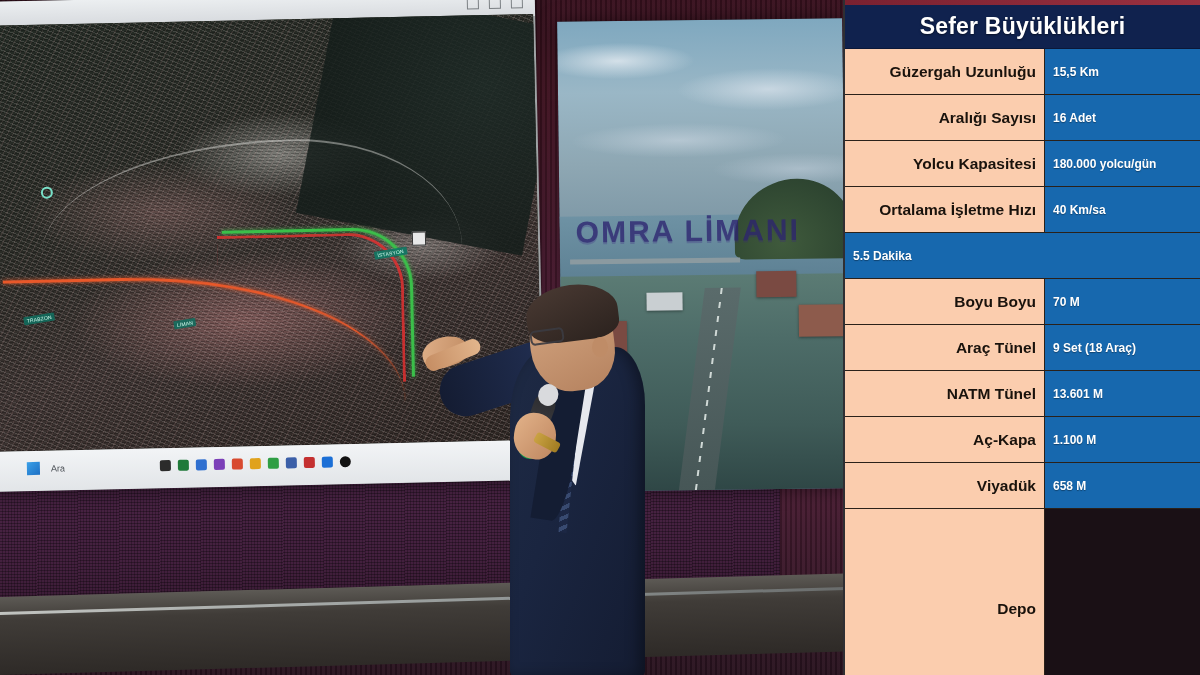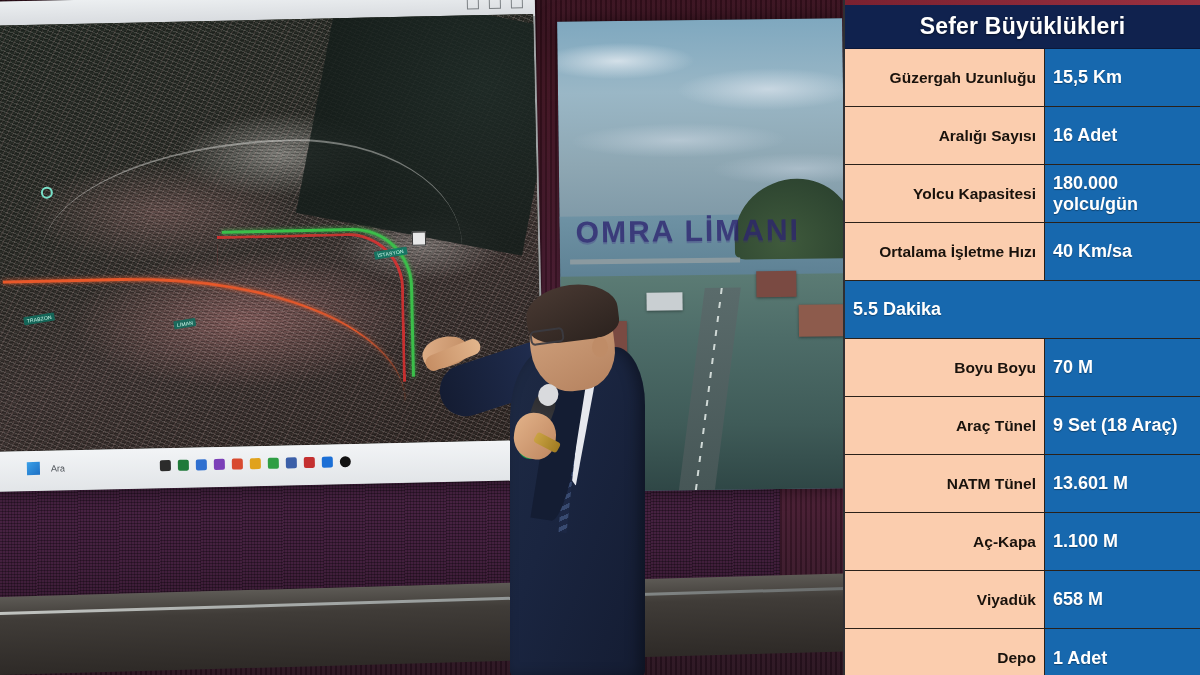--- a/index.html
+++ b/index.html
@@ -254,34 +254,34 @@
     position:absolute; left:0; top:5px; width:100%; height:44px;
     background:#10224e; display:flex; align-items:center; justify-content:center;
     border-bottom:1px solid #0b1838;
   }
   .tbl-head span{
     color:#ffffff; font-size:23px; font-weight:700; letter-spacing:.2px;
     text-shadow:0 1px 2px rgba(0,0,0,.5);
   }
   #tbl-rows{ position:absolute; left:0; top:49px; width:100%; height:626px; }
   .trow{
-    display:flex; height:58px; border-bottom:1.6px solid #2b2119;
-  }
-  .trow:last-child{ border-bottom:none; }
+    display:flex; height:46px; border-bottom:1.6px solid #2b2119;
+  }
+  .trow:last-child{ border-bottom:none;flex-direction:column; }
   .tcell-label{
     width:200px; flex:0 0 200px;
     background:#fbcdae;
     color:#19120c; font-size:15.5px; font-weight:700;
     display:flex; align-items:center; justify-content:flex-end;
     padding-right:8px; border-right:1.6px solid #2b2119;
     text-align:right; line-height:1.1;
   }
   .tcell-value{
     flex:1 1 auto; background:#1768ae;
-    color:#ffffff; font-size:18px; font-weight:700;
+    color:#ffffff; font-size:12px; font-weight:700;
     display:flex; align-items:center; padding-left:8px;
     text-shadow:0 1px 1px rgba(0,0,0,.35);
   }
 </style>
 </head>
 <body>
 
 <div id="stage">
 
   <div id="photo">

